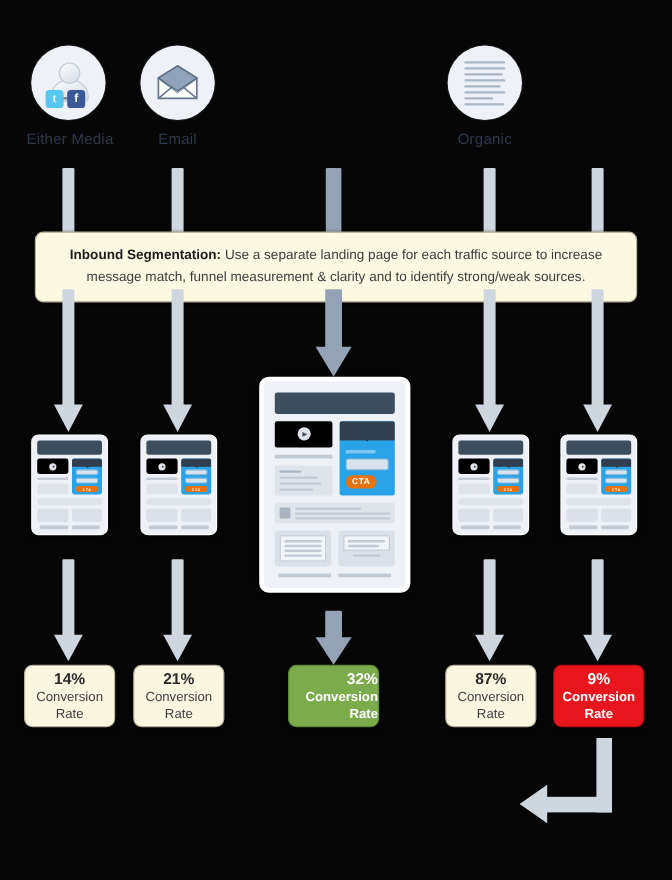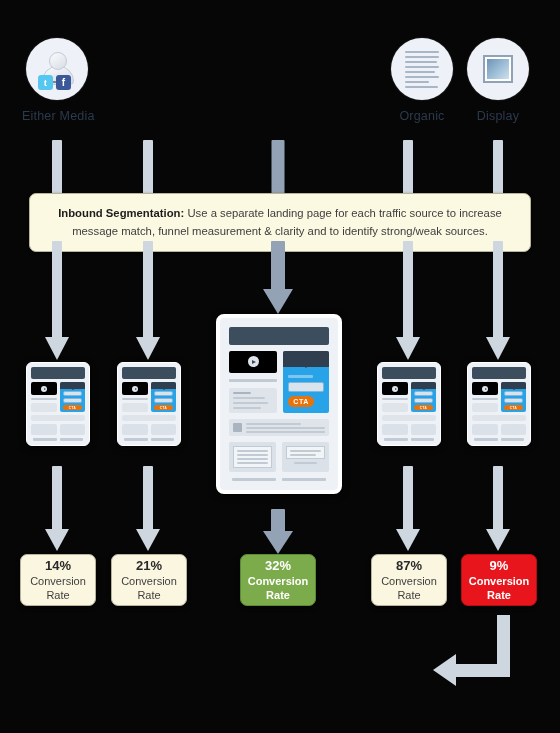--- a/index.html
+++ b/index.html
@@ -91,21 +91,21 @@
   
   .conv{
     position:absolute;width:76px;height:52px;border-radius:7px;box-sizing:border-box;
     display:flex;flex-direction:column;align-items:center;justify-content:center;
     font-size:11px;line-height:1.25;text-align:center;
     box-shadow:0 2px 4px rgba(0,0,0,.55);
   }
   .conv .pct{font-size:13px;font-weight:bold;margin-bottom:1px;}
   .conv.neutral{background:#faf6e0;border:1px solid #b7b39b;color:#3f3f3f;}
   .conv.neutral .pct{color:#2a2a2a;}
-  .conv.good{background:#7cab4b;border:1px solid #5e8a33;color:#fff;font-weight:bold;}
+  .conv.good{background:#7cab4b;border:1px solid #5e8a33;color:#fff;font-weight:bold;align-items:flex-end;}
   .conv.bad{background:#e8151c;border:1px solid #b60d13;color:#fff;font-weight:bold;}
 
   
   .note{
     position:absolute;left:183px;top:641px;width:262px;
     font-size:10.8px;line-height:1.65;color:#2c3a4d;
   }
   .elbow-v{position:absolute;left:497px;top:615px;width:13px;height:62px;background:#ced6e0;}
   .elbow-h{position:absolute;left:455px;top:664px;width:55px;height:13px;background:#ced6e0;}
   .elbow-head{position:absolute;left:433px;top:654px;width:0;height:0;
@@ -122,46 +122,49 @@
         <div class="person-body"></div>
         <div class="person-head"></div>
         <div class="badge-link"></div>
         <div class="badge tw">t</div>
         <div class="badge fb">f</div>
       </div>
     </div>
     <div class="chan-label">Either Media</div>
   </div>
 
-
-
-  <div class="channel" style="left:387px">
+  <div class="channel" style="left:113px">
+    <div class="circle">
+      <svg width="40" height="32" viewBox="0 0 40 32">
+        <path d="M4 12 L20 2 L36 12 L36 29 L4 29 Z" fill="#ffffff" stroke="#64748b" stroke-width="1.4"></path>
+        <path d="M4 12 L20 24 L36 12 L36 13 L20 25 L4 13 Z" fill="#7e93ab"></path>
+        <path d="M4 12 L20 2 L36 12 L20 23 Z" fill="#8fa4bb" stroke="#5b6b7e" stroke-width="1.2"></path>
+        <path d="M4 29 L16 19 M36 29 L24 19" stroke="#64748b" stroke-width="1.2" fill="none"></path>
+      </svg>
+    </div>
+    <div class="chan-label">Email</div>
+  </div>
+
+
+  <div class="channel" style="left:369px">
     <div class="circle">
       <div style="width:34px">
         <div class="org-line" style="width:100%"></div>
         <div class="org-line" style="width:100%"></div>
         <div class="org-line" style="width:94%"></div>
         <div class="org-line" style="width:100%"></div>
         <div class="org-line" style="width:88%"></div>
         <div class="org-line" style="width:100%"></div>
         <div class="org-line" style="width:72%"></div>
         <div class="org-line" style="width:96%;margin-bottom:0"></div>
       </div>
     </div>
     <div class="chan-label">Organic</div>
   </div>
 
-  <div class="channel" style="left:463px">
-    <div class="circle">
-      <div class="disp-frame">
-        <div class="disp-img"></div>
-      </div>
-    </div>
-    <div class="chan-label">Display</div>
-  </div>
 
   <div class="arrow" style="left:50px;top:140px;width:14px;height:56px">
     <div class="shaft" style="top:0;width:10px;height:56px;background:#ced6e0"></div>
   </div>
   <div class="arrow" style="left:141px;top:140px;width:14px;height:56px">
     <div class="shaft" style="top:0;width:10px;height:56px;background:#ced6e0"></div>
   </div>
   <div class="arrow" style="left:270px;top:140px;width:16px;height:56px">
     <div class="shaft" style="top:0;width:13px;height:56px;background:#93a3b5"></div>
   </div>

